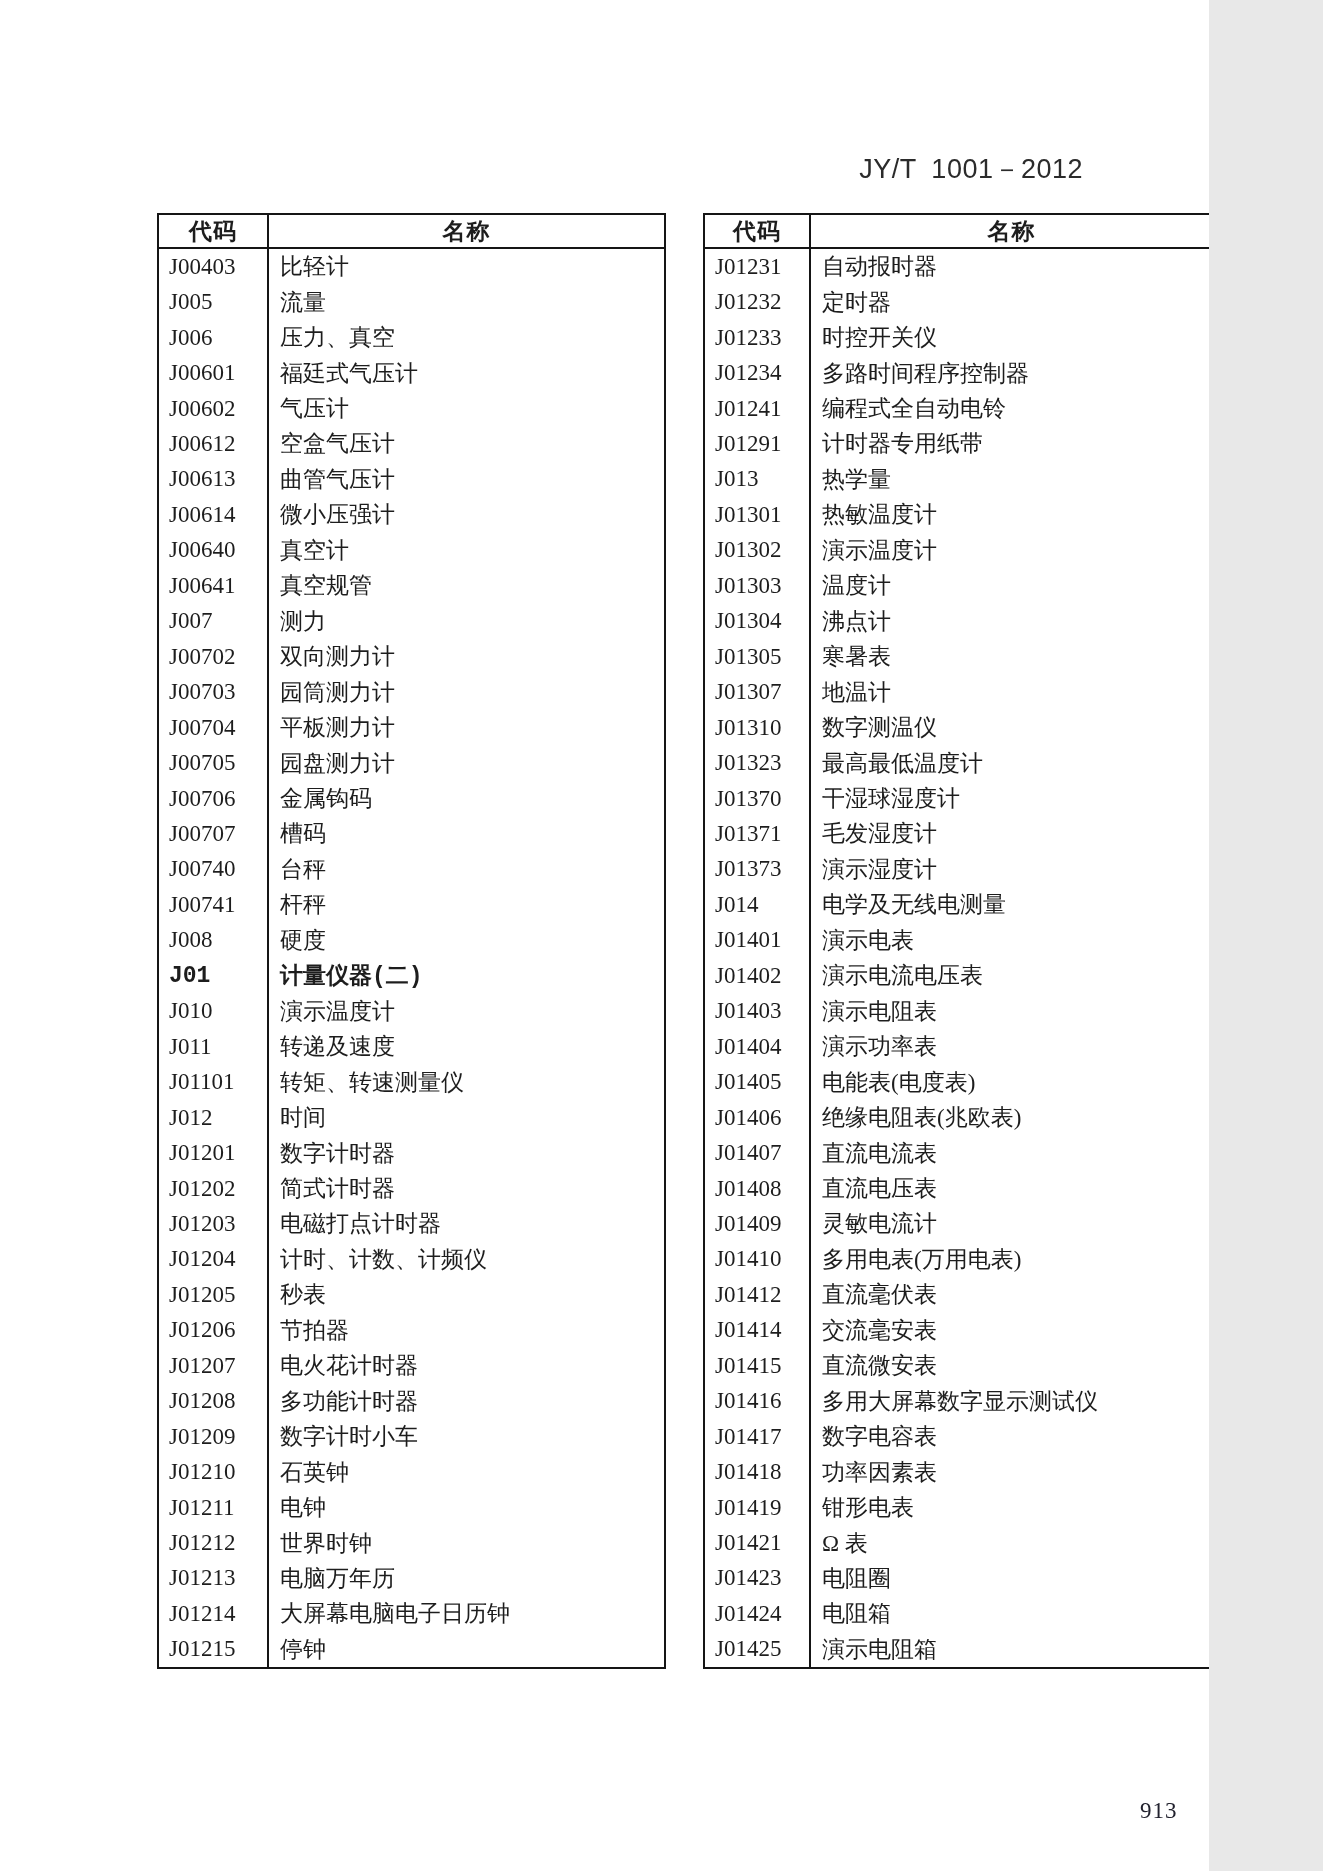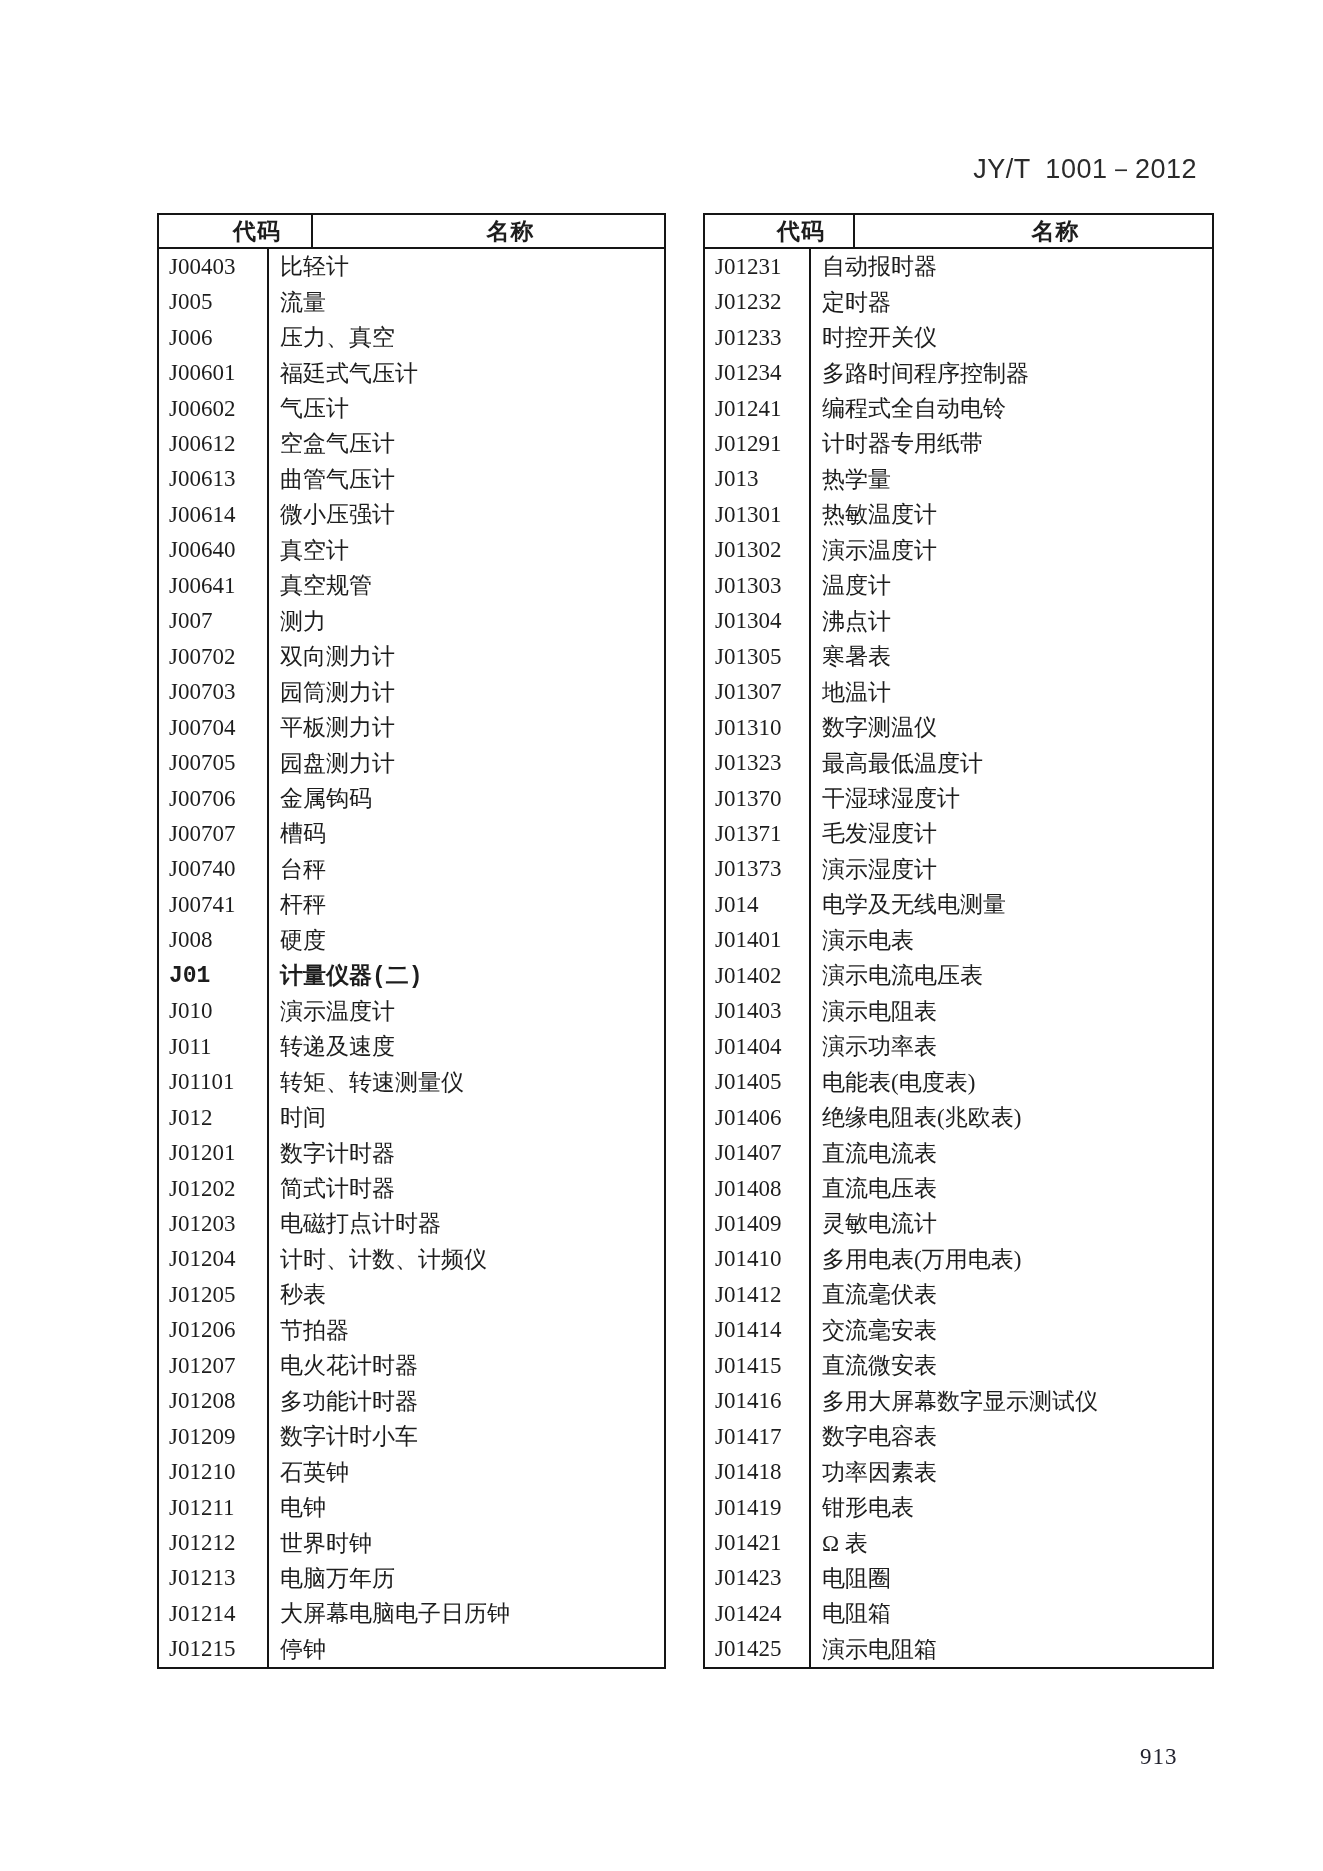--- a/index.html
+++ b/index.html
@@ -1,18 +1,18 @@
 <!DOCTYPE html>
 <html><head>
 <meta charset="utf-8">
 <style>
   html, body { margin: 0; padding: 0; background: #e8e8e8; }
   .page {
     position: relative;
-    width: 1323px;
+    width: 1209px;
     height: 1871px;
     background: #ffffff;
     font-family: "Liberation Serif", "DejaVu Serif", serif;
     color: #1d1d1d;
     overflow: hidden;
   }
   .std-code {
     position: absolute;
     top: 151px;
     right: 126px;
@@ -41,21 +41,20 @@
     display: flex;
     border-bottom: 2px solid #151515;
   }
   .th {
     display: flex;
     align-items: center;
     justify-content: center;
     font-weight: bold;
     font-size: 23px;
     letter-spacing: 1px;
-    margin-left: 44px;
   }
   .th.code-col { border-right: 2px solid #151515; }
   .tbl-left  .code-col { width: 108px; }
   .tbl-right .code-col { width: 104px; }
   .th.name-col { flex: 1; }
   .tbody {
     flex: 1;
     display: flex;
     flex-direction: column;
   }
@@ -74,21 +73,21 @@
     padding-left: 10px;
     border-right: 2px solid #151515;
     box-sizing: content-box;
   }
   .tbl-left  .row .code-col { width: 98px;  }
   .tbl-right .row .code-col { width: 94px;  }
   .row .name-col { flex: 1; padding-left: 11px; }
   .row.bold { font-weight: bold; font-family: Liberation Mono, monospace; }
   .page-num {
     position: absolute;
-    top: 1744px;
+    top: 1798px;
     left: 1140px;
     font-size: 23px;
     color: #22222e;
     letter-spacing: 1px;
   }
 </style>
 </head>
 <body>
 
 <div class="page">

